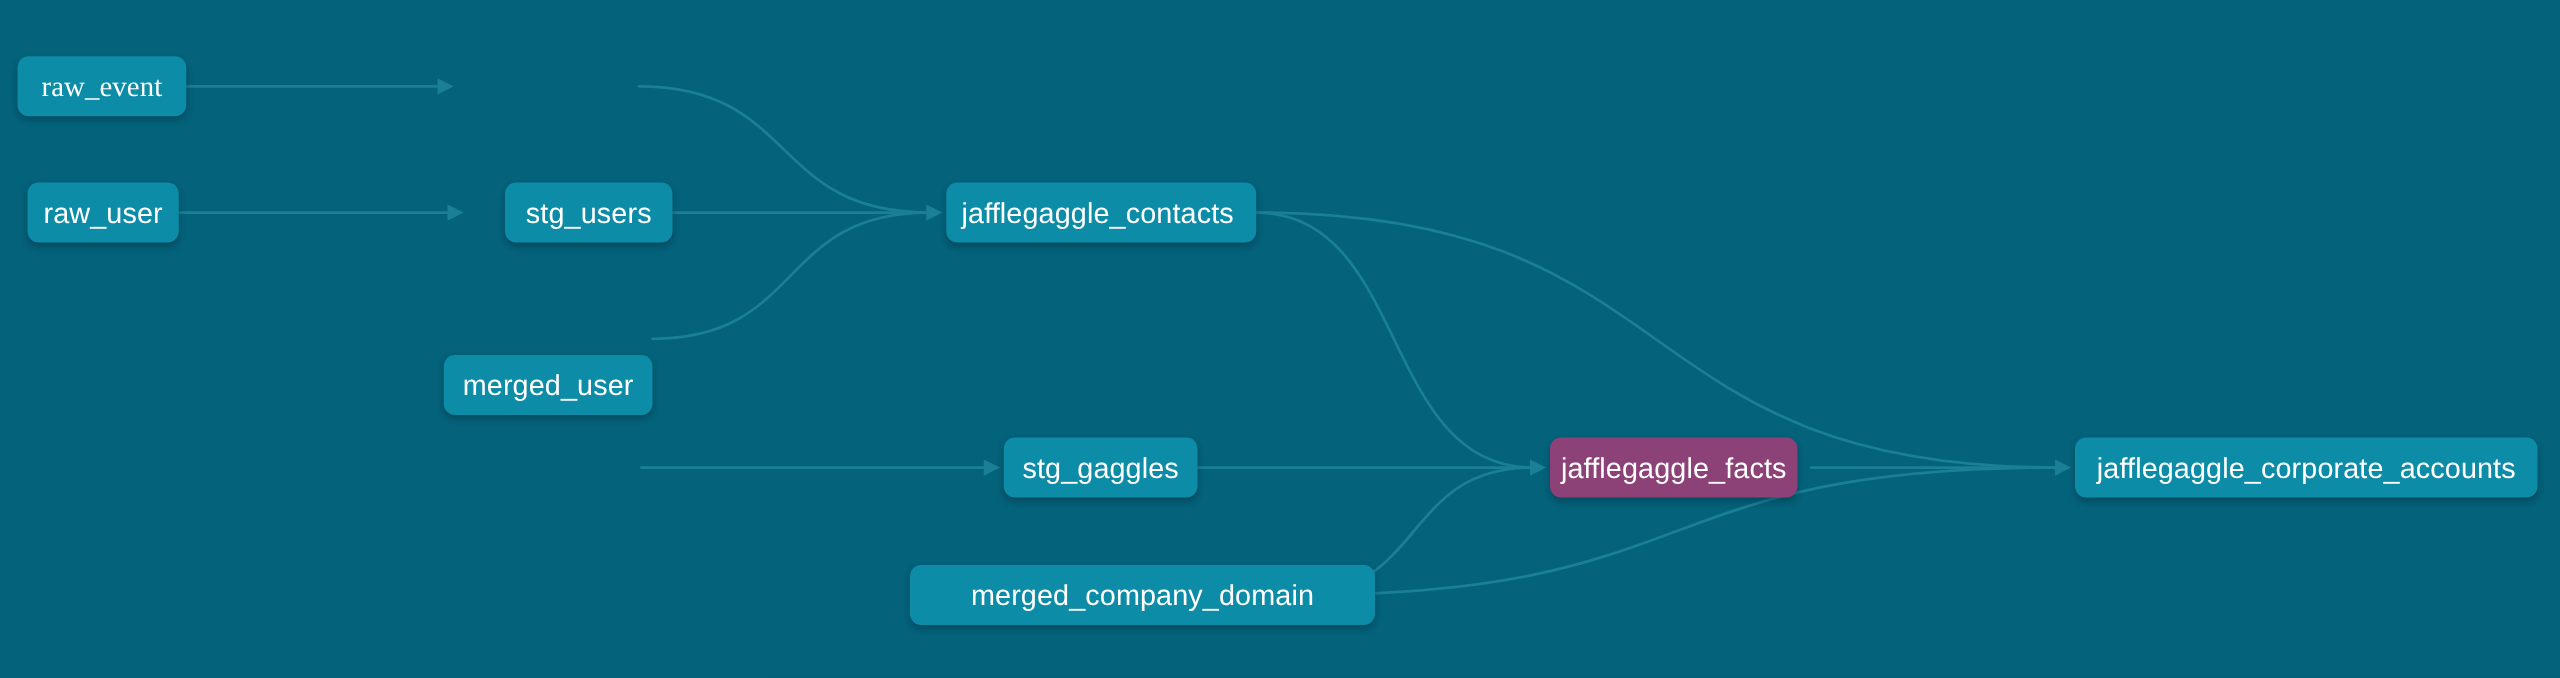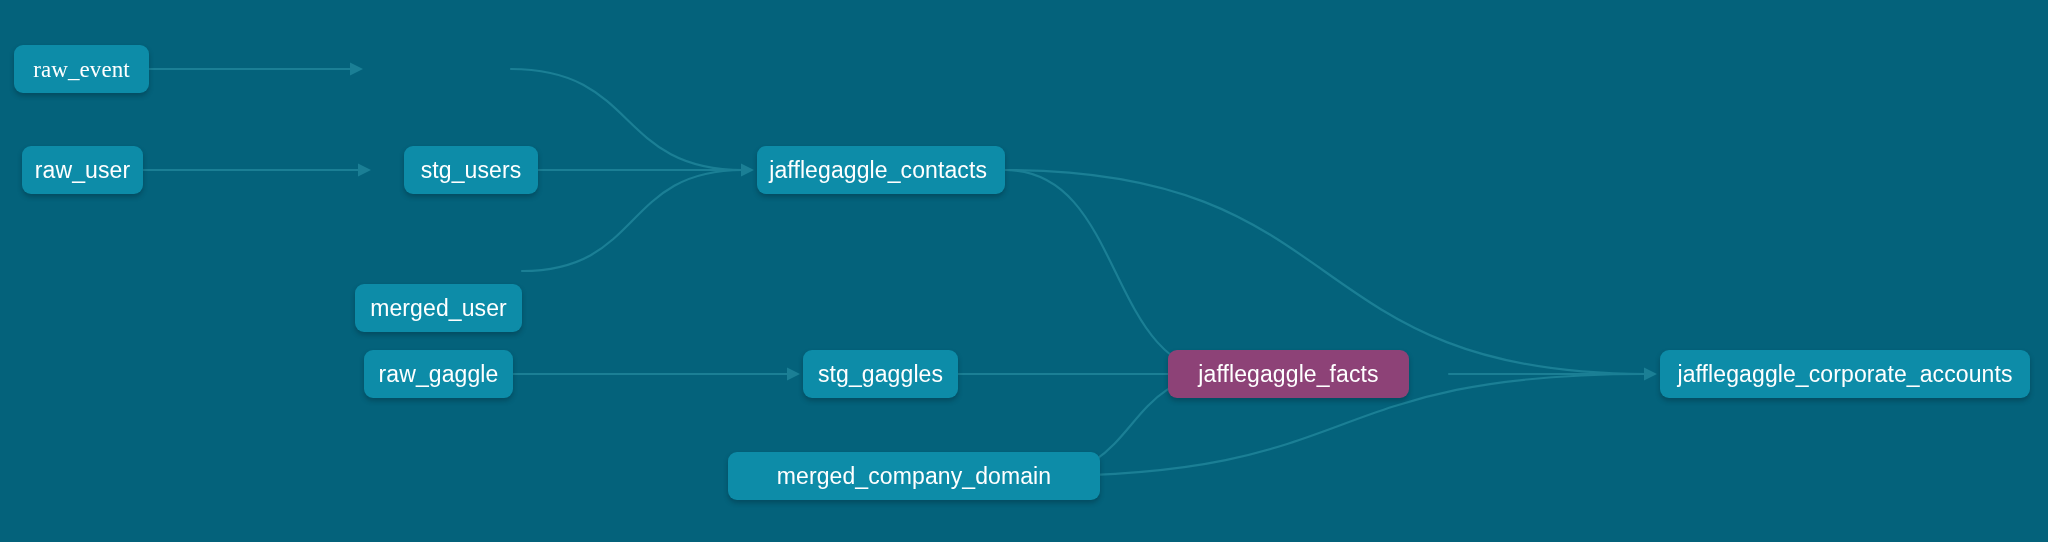--- a/index.html
+++ b/index.html
@@ -91,38 +91,35 @@
       <path class="arrow-head" d="M 1237 374 L 1224 367.5 L 1224 380.5 Z"></path>
       <path class="arrow-head" d="M 1657 374 L 1644 367.5 L 1644 380.5 Z"></path>
     </svg>
   <div id="node-layer">
       <div class="dag-node" style="left: 14px; top: 45px; width: 135px; font-family: Liberation Serif, serif;">
         <span class="node-label">raw_event</span>
       </div>
       <div class="dag-node" style="left: 22px; top: 146px; width: 121px;">
         <span class="node-label">raw_user</span>
       </div>
-      <div class="dag-node" style="left: 364px; top: 350px; width: 149px;">
-        <span class="node-label">raw_gaggle</span>
-      </div>
       <div class="dag-node" style="left: 374px; top: 146px; width: 134px; margin-left: 30px;">
         <span class="node-label">stg_users</span>
       </div>
       <div class="dag-node" style="left: 355px; top: 247px; width: 167px; margin-top: 37px;">
         <span class="node-label">merged_user</span>
       </div>
       <div class="dag-node" style="left: 803px; top: 350px; width: 155px;">
         <span class="node-label">stg_gaggles</span>
       </div>
       <div class="dag-node" style="left: 757px; top: 146px; width: 248px; justify-content: flex-end;">
         <span class="node-label">jafflegaggle_contacts</span>
       </div>
       <div class="dag-node" style="left: 728px; top: 452px; width: 372px;">
         <span class="node-label">merged_company_domain</span>
       </div>
-      <div class="dag-node selected" style="left: 1168px; top: 350px; width: 241px; align-items: center;">
+      <div class="dag-node selected" style="left: 1240px; top: 350px; width: 198px; align-items: center;">
         <span class="node-label">jafflegaggle_facts</span>
       </div>
       <div class="dag-node" style="left: 1660px; top: 350px; width: 370px;">
         <span class="node-label">jafflegaggle_corporate_accounts</span>
       </div>
     </div>
 </div>
 
 </body></html>

